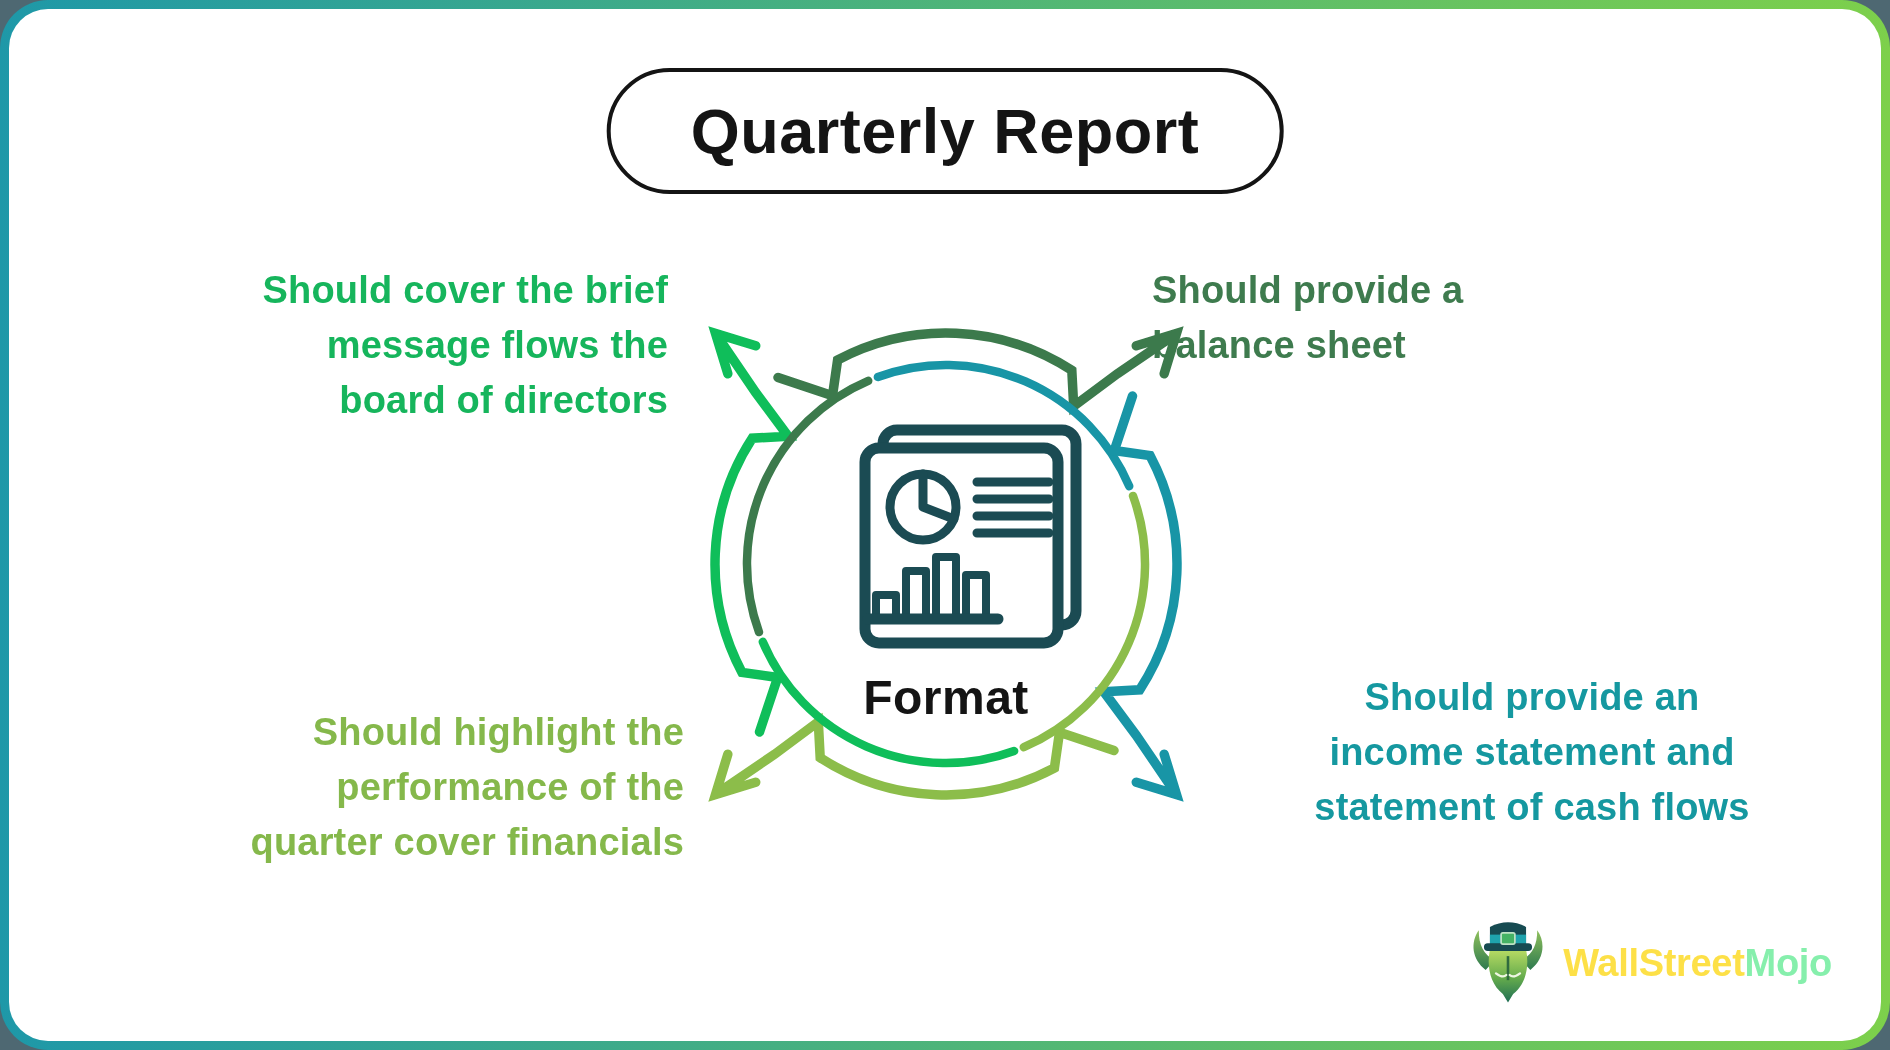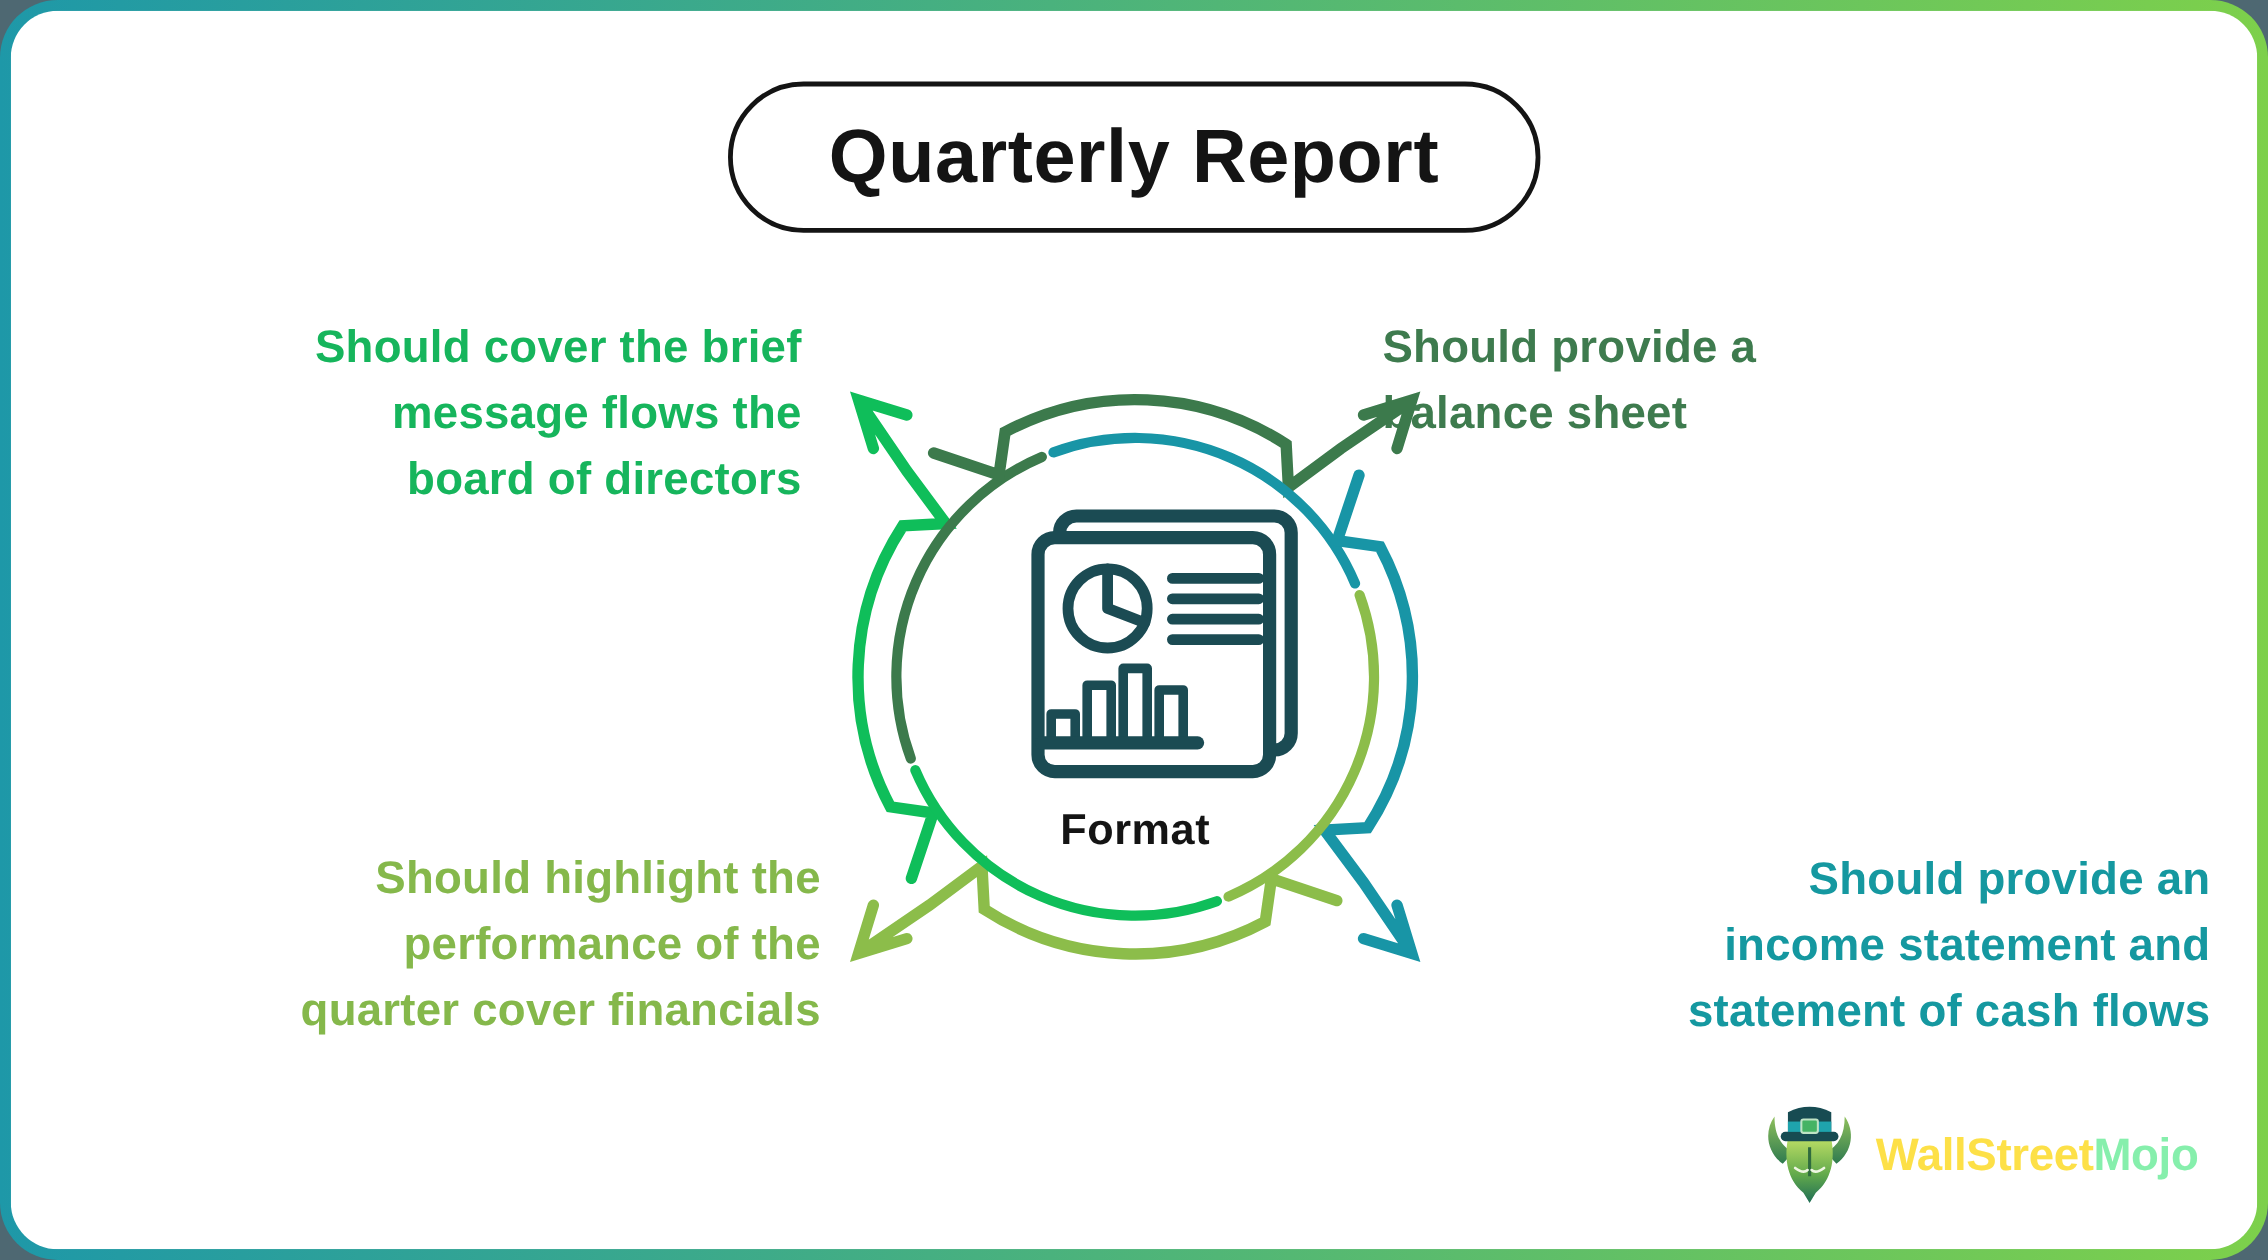--- a/index.html
+++ b/index.html
@@ -27,27 +27,27 @@
     letter-spacing: 0.5px; white-space: nowrap;
   }
   .callout {
     position: absolute;
     font-size: 38px; font-weight: 700; line-height: 55px;
     white-space: pre-line; letter-spacing: 0.2px;
   }
   .callout.tl { top: 263px; left: 176px; width: 492px; text-align: right; }
   .callout.tr { top: 263px; left: 1152px; width: 600px; text-align: left; }
   .callout.bl { top: 705px; left: 132px; width: 552px; text-align: right; }
-  .callout.br { top: 706px; left: 1222px; width: 620px; text-align: right; }
+  .callout.br { top: 670px; left: 1222px; width: 620px; text-align: center; }
   .diagram {
     position: absolute; left: 606px; top: 224px; width: 680px; height: 680px;
   }
   .format-label {
     position: absolute; left: 606px; top: 670px; width: 680px;
-    text-align: center; font-size: 36px; font-weight: 800;
+    text-align: center; font-size: 48px; font-weight: 800;
     color: var(--ink,#141414); letter-spacing: 0.5px;
   }
   .logo {
     position: absolute; right: 58px; bottom: 44px;
     display: flex; align-items: center; gap: 12px;
   }
   .logo-text { font-size: 38px; font-weight: 800; letter-spacing: -0.3px; white-space: nowrap; }
 </style>
 </head>
 <body>

